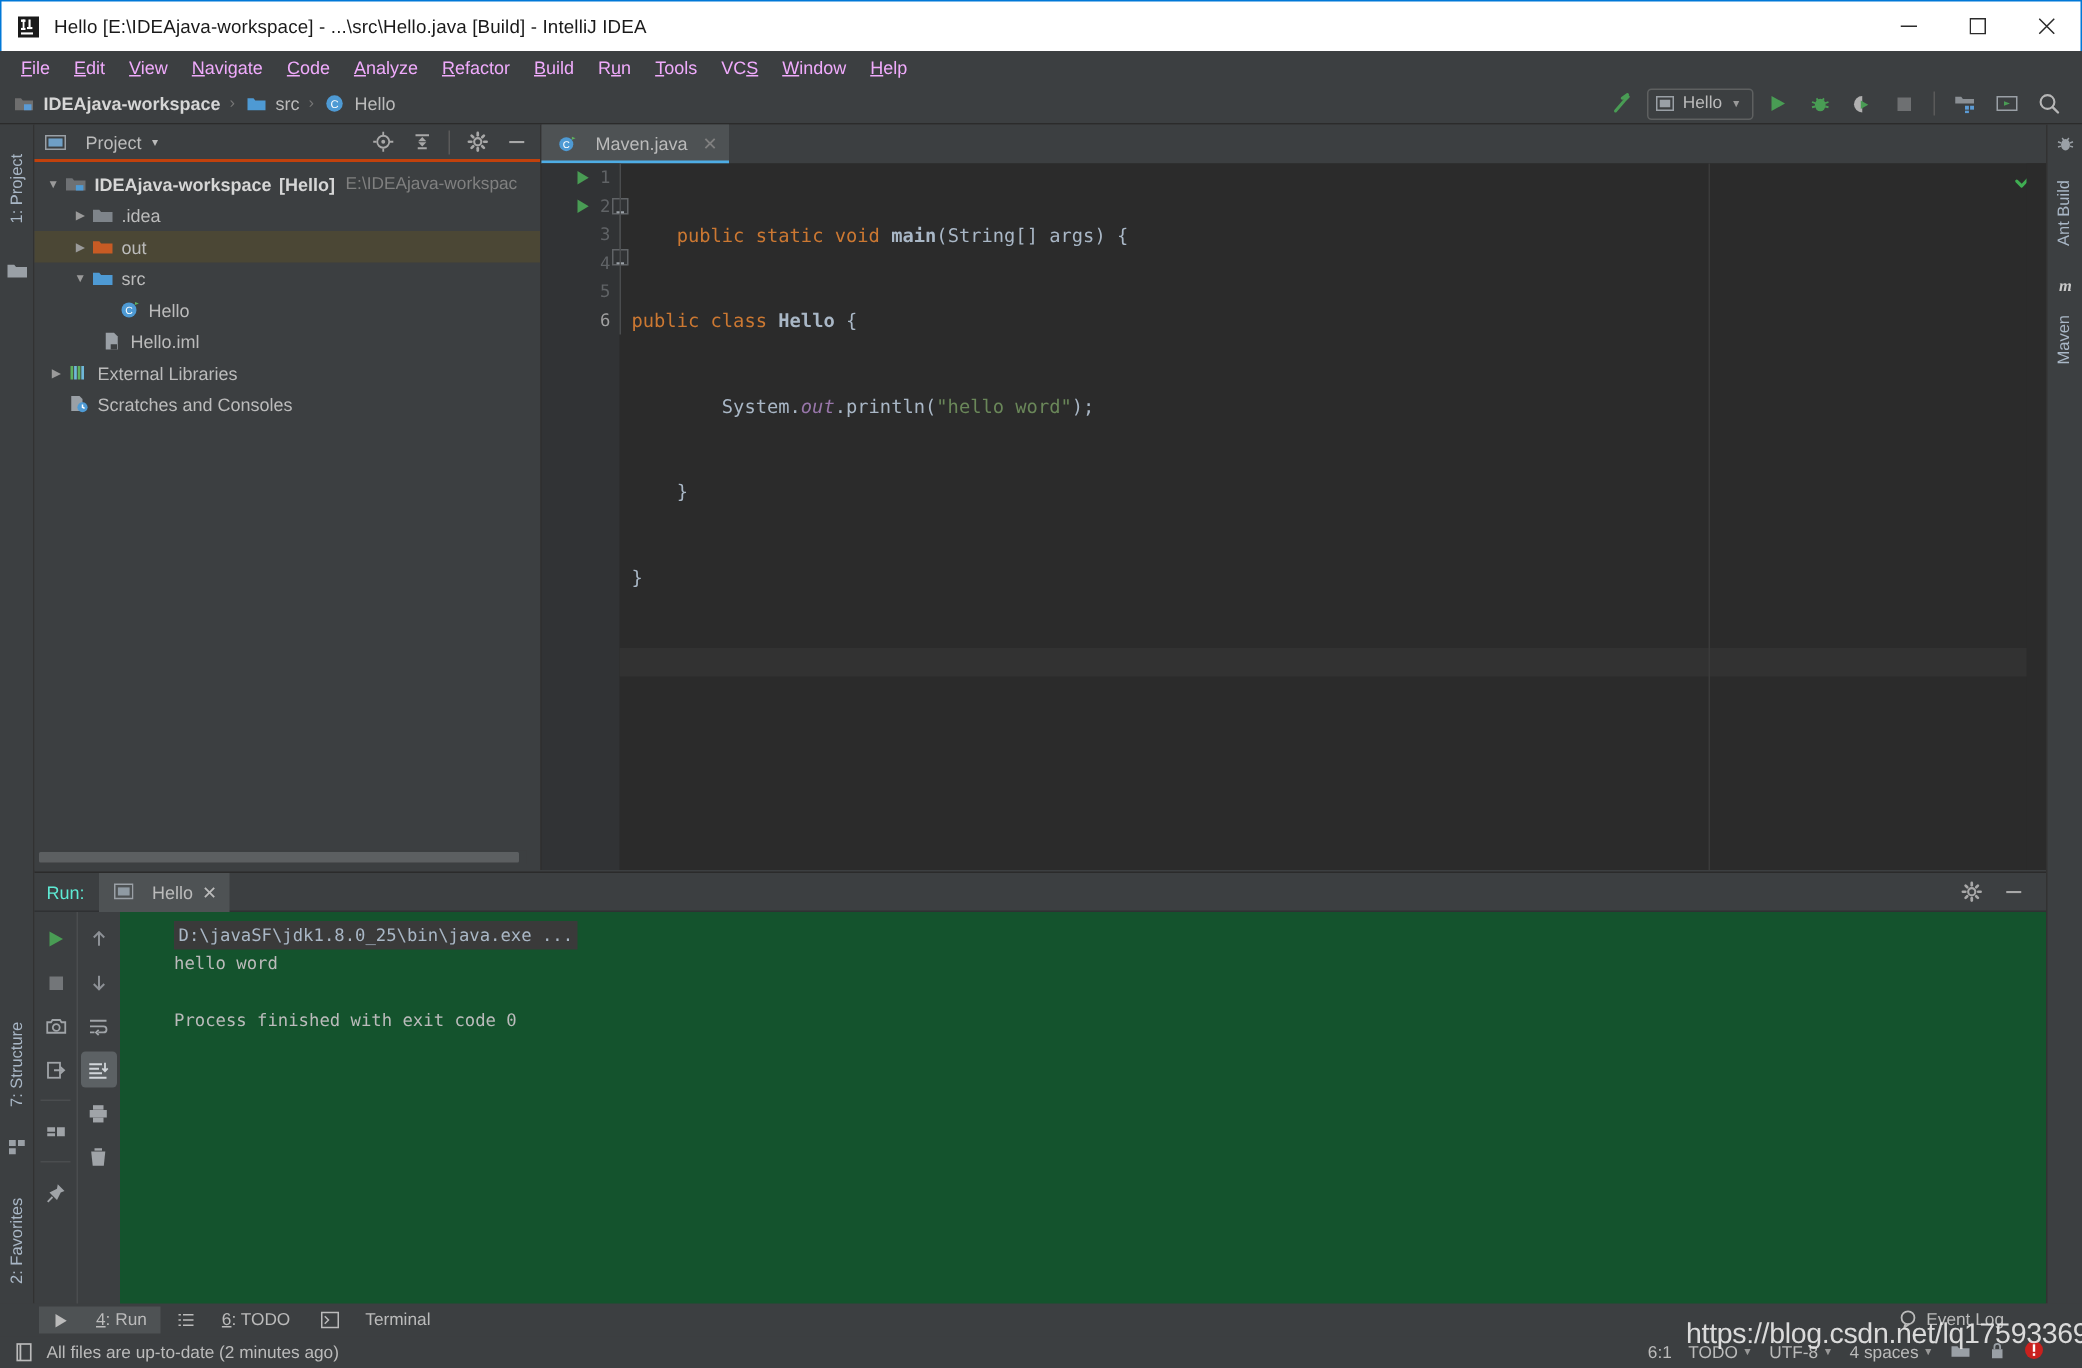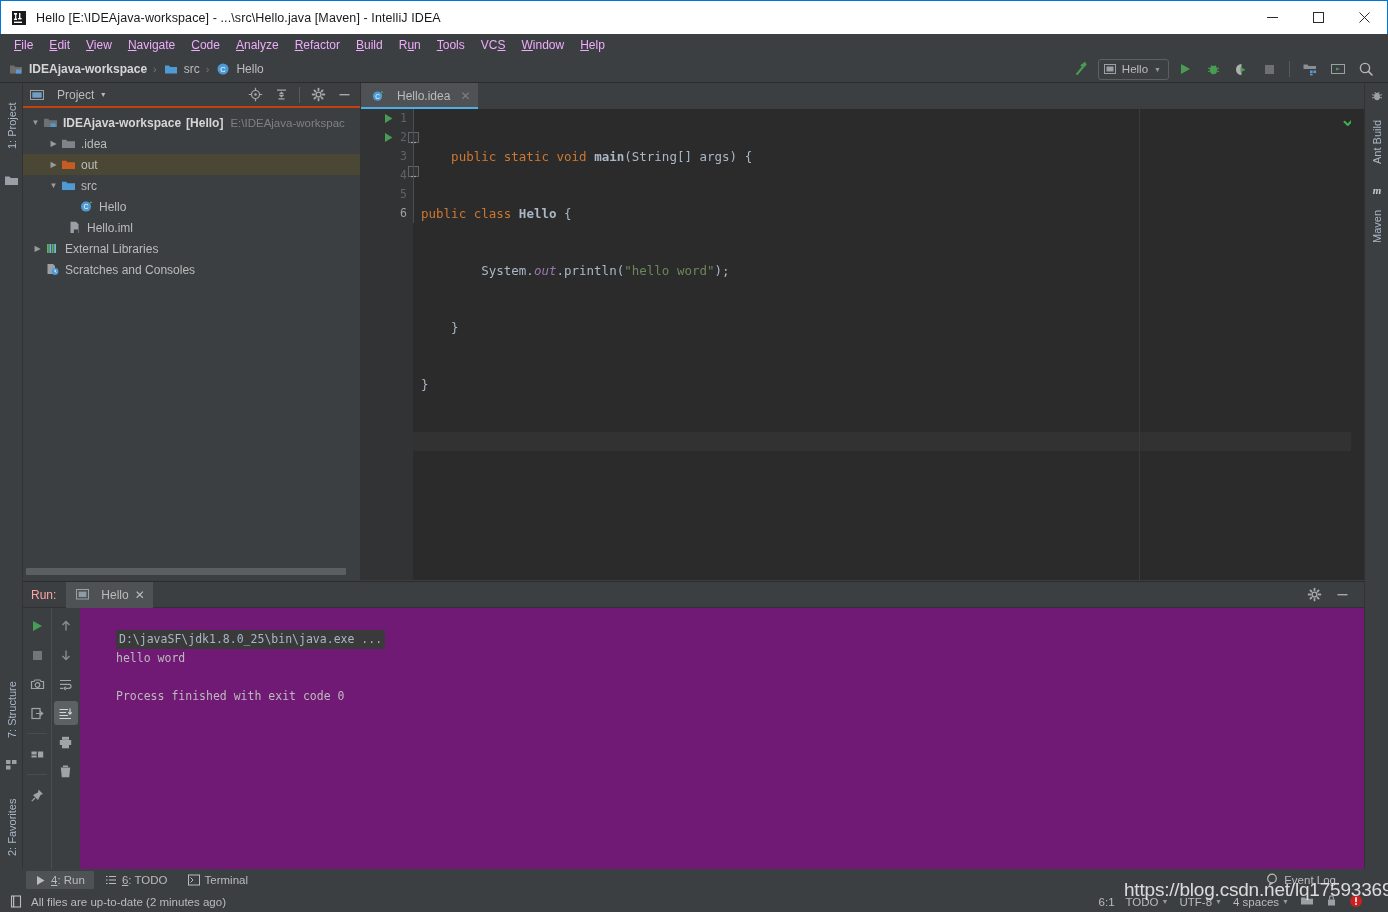--- a/index.html
+++ b/index.html
@@ -164,52 +164,52 @@
     position: absolute; right: 0; top: 83px; width: 24px; height: 786px;
     background: #3c3f41; border-left: 1px solid #323232;
   }
 
   
   .run-panel {
     position: absolute; left: 23px; top: 581px; width: 1341px; height: 288px;
     background: #3c3f41; border-top: 1px solid #2b2b2b;
   }
   .run-head { height: 26px; display:flex; align-items:center; border-bottom:1px solid #2f3133; }
-  .run-label { font-size: 12px; color:#fca5a5; padding: 0 10px 0 8px; }
+  .run-label { font-size: 12px; color:#5eead4; padding: 0 10px 0 8px; }
   .run-tab {
     height: 26px; display:flex; align-items:center; gap:6px; padding: 0 8px;
     background:#4e5254; font-size:12px; color:#bbbbbb; position:relative;
   }
   .run-head-right { margin-left:auto; display:flex; align-items:center; gap:4px; padding-right:10px; }
 
   .console-tools {
     position:absolute; left:0; top:26px; width: 56px; height: 262px;
     display:flex;
   }
   .ct-col { width: 28px; display:flex; flex-direction: column; align-items:center; padding-top:6px; gap:5px; }
   .ct-col.right { border-left: 1px solid #4a4d4f; }
   .ct-btn { width:24px; height:24px; display:flex; align-items:center; justify-content:center; border-radius:3px;}
   .ct-btn.on { background: #5c6164; }
   .ct-div { width: 20px; height:1px; background:#4a4d4f; margin: 3px 0; }
 
   .console {
     position:absolute; left:57px; top:26px; width: 1284px; height: 262px;
-    background:#701a75; padding: 22px 0 0 36px;
+    background:#14532d; padding: 6px 0 0 36px;
     font-family:"DejaVu Sans Mono", monospace; font-size:11.5px; line-height:19px;
   }
   .cline { color:#bbbbbb; white-space:pre; }
   .cline.cmd { color:#a9b7c6; background:#3a3a3a; display:inline-block; padding: 0 3px; }
 
   
   .bottombar {
     position:absolute; left:0; top:869px; width:1388px; height:22px;
     background:#3c3f41; display:flex; align-items:center; padding-left:26px; gap:2px;
   }
   .bb-item {
-    display:flex; align-items:center; gap:5px; font-size:11.5px; color:#bbbbbb;
+    display:flex; align-items:center; gap:18px; font-size:11.5px; color:#bbbbbb;
     padding: 2px 9px; height:18px;
   }
   .bb-item.active { background:#4e5254; }
   .bb-item u { text-decoration: underline; }
 
   
   .statusbar {
     position:absolute; left:0; top:891px; width:1388px; height:21px;
     background:#3c3f41; display:flex; align-items:center; padding-left:10px;
   }
@@ -239,21 +239,21 @@
       <svg width="16" height="16" viewBox="0 0 16 16">
         <rect x="1" y="1" width="14" height="14" fill="#1a1a1a"></rect>
         <rect x="3" y="3" width="3" height="1.6" fill="#fff"></rect>
         <rect x="4.1" y="3" width="1.2" height="7" fill="#fff"></rect>
         <rect x="3" y="8.6" width="3" height="1.4" fill="#fff"></rect>
         <rect x="8" y="3" width="1.4" height="6" fill="#fff"></rect>
         <rect x="7" y="8" width="3.6" height="1.4" fill="#fff"></rect>
         <rect x="3" y="11.6" width="8" height="1.4" fill="#fff"></rect>
       </svg>
     </div>
-    <div class="tb-title">Hello [E:\IDEAjava-workspace] - ...\src\Hello.java [Maven] - IntelliJ IDEA</div>
+    <div class="tb-title">Hello [E:\IDEAjava-workspace] - ...\src\Hello.java [Build] - IntelliJ IDEA</div>
     <div class="tb-controls">
       <div class="tb-btn">
         <svg width="11" height="11" viewBox="0 0 11 11">
             <rect x="0" y="5" width="11" height="1" fill="#2b2b2b"></rect>
           </svg>
       </div>
       <div class="tb-btn">
         <svg width="11" height="11" viewBox="0 0 11 11">
             <rect x="0.5" y="0.5" width="10" height="10" fill="none" stroke="#2b2b2b"></rect>
           </svg>
@@ -547,21 +547,21 @@
   <div class="editor-area">
     <div class="tabbar">
       <div class="tab active">
         <span class="ticon">
           <svg width="14" height="14" viewBox="0 0 15 15">
             <circle cx="7" cy="7.6" r="5" fill="#4e9ad4"></circle>
             <text x="7" y="10.3" font-size="7" fill="#fff" text-anchor="middle" font-family="Liberation Sans">C</text>
             <path d="M11 2.4 L13.6 3.4 L11 4.4 Z" fill="#5eb05e"></path>
           </svg>
         </span>
-        <span>Hello.idea</span>
+        <span>Maven.java</span>
         <span class="close-x">✕</span>
       </div>
     </div>
 
     <div class="code-wrap">
       <div class="gutter">
         <div class="lnum" style="top:0px;">1</div>
         <div class="lnum" style="top:19px;">2</div>
         <div class="lnum" style="top:38px;">3</div>
         <div class="lnum" style="top:57px;">4</div>

